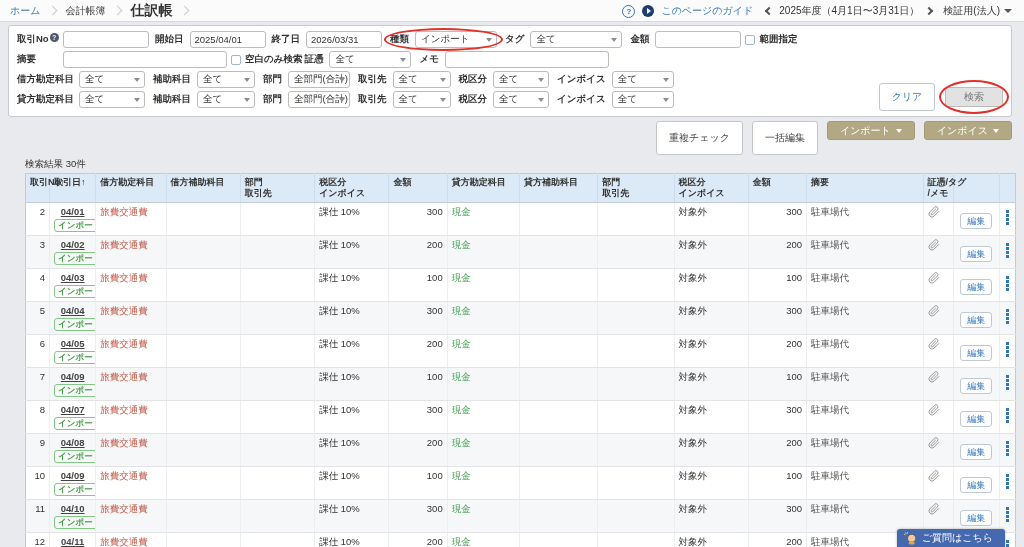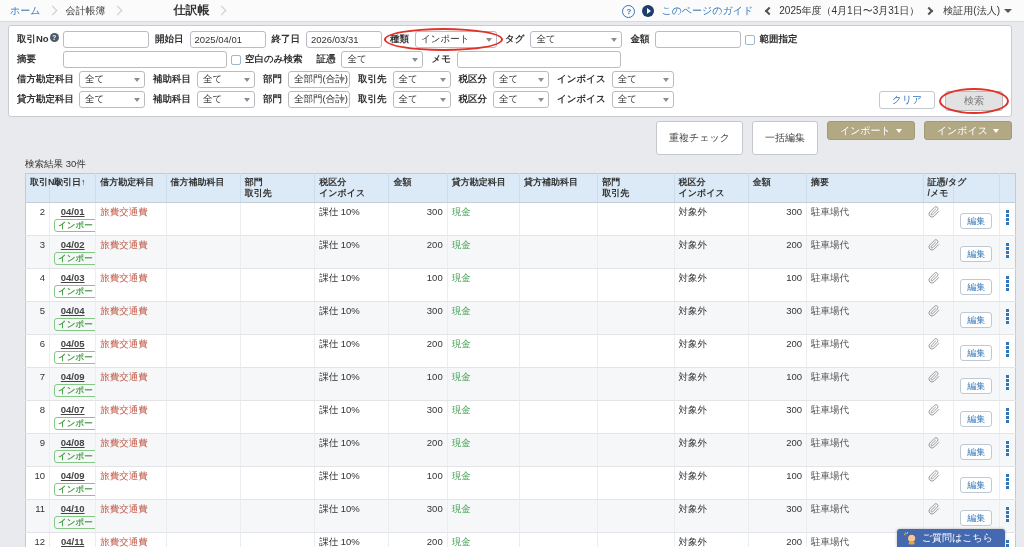--- a/index.html
+++ b/index.html
@@ -3,51 +3,51 @@
 <meta charset="utf-8">
 <style>
   * { margin:0; padding:0; box-sizing:border-box; }
   html,body { width:1024px; height:547px; overflow:hidden; }
   body { font-family:"Liberation Sans","DejaVu Sans",sans-serif; font-size:10px; color:#333; background:#e9eaed; position:relative; }
 
   
   .topbar { height:22px; background:#fbfbfc; border-bottom:1px solid #d9dadd; display:flex; align-items:center; padding:0 12px 0 10px; position:relative; }
   .bc { display:flex; align-items:center;font-family:Liberation Mono, monospace; }
   .bc a { color:#3376b8; text-decoration:none; font-size:10px; cursor:pointer; }
-  .bc .bc-cur { color:#333; font-size:12px; font-weight:bold;margin-left:43px; }
+  .bc .bc-cur { color:#333; font-size:14px; font-weight:bold; }
   .bc-sep { width:7px; height:7px; border-top:1px solid #c9cbd0; border-right:1px solid #c9cbd0; transform:rotate(45deg); margin:0 9px; }
   .top-right { position:absolute; right:12px; top:0; height:22px; display:flex; align-items:center; gap:7px; }
   .help-circle { width:13px; height:13px; border:1.5px solid #3376b8; border-radius:50%; color:#3376b8; font-size:8px; font-weight:bold; display:flex; align-items:center; justify-content:center; cursor:pointer; }
   .guide-circle { width:12px; height:12px; background:#1d3d6e; border-radius:50%; display:flex; align-items:center; justify-content:center; }
   .guide-circle::after { content:""; border-left:4px solid #fff; border-top:3px solid transparent; border-bottom:3px solid transparent; margin-left:1px; }
   .guide-link { color:#3376b8; font-size:10px; cursor:pointer; }
   .chev { width:6px; height:6px; border-top:2px solid #555; border-right:2px solid #555; display:inline-block; cursor:pointer; }
   .chev.left { transform:rotate(-135deg); }
   .chev.right { transform:rotate(45deg); }
   .year-text { font-size:10px; color:#333; }
   .account-switch { font-size:10px; color:#333; display:flex; align-items:center; gap:4px; cursor:pointer; }
   .caret-down { width:0; height:0; border-left:4px solid transparent; border-right:4px solid transparent; border-top:4px solid #555; display:inline-block; }
 
   
   .panel { margin:3px 12px 0 8px; background:#fff; border:1px solid #c9cbd0; border-radius:3px; padding:5px 8px; position:relative; }
   .frow { display:flex; align-items:center; height:17px; margin-bottom:3px; }
   .frow:last-child { margin-bottom:0; }
   .flbl { font-weight:bold; font-size:9.5px; color:#333; white-space:nowrap; }
   .w1 { width:46px; } .w2 { width:62px; }
-  .ml6 { margin-left:6px; } .ml8 { margin-left:8px; } .ml12 { margin-left:12px; } .ml14 { margin-left:14px; }
+  .ml6 { margin-left:6px; } .ml8 { margin-left:8px; } .ml12 { margin-left:12px; } .ml14 { margin-left:2px; }
   .tin { height:17px; border:1px solid #b9bcc2; border-radius:3px; background:#fff; font-size:9.5px; color:#333; padding:0 4px; font-family:inherit; }
   .sel { height:17px; border:1px solid #b9bcc2; border-radius:3px; background:#fff; font-size:9.5px; color:#333; padding:0 14px 0 5px; display:flex; align-items:center; position:relative; cursor:pointer; white-space:nowrap; overflow:hidden; }
   .sel::after { content:""; position:absolute; right:4px; top:6px; border-left:3.5px solid transparent; border-right:3.5px solid transparent; border-top:4px solid #8a8d93; }
   .cbx { width:10px; height:10px; border:1px solid #9fb6cc; border-radius:2px; background:#fff; cursor:pointer; margin-left:4px; }
   .cbx-lbl { font-size:9.5px; color:#333; margin-left:4px; font-weight:bold; }
   .info-dot { width:9px; height:9px; background:#4a5a6a; border-radius:50%; color:#fff; font-size:6.5px; font-weight:bold; display:inline-flex; align-items:center; justify-content:center; margin-left:1px; vertical-align:top; }
   .annot-wrap { position:relative; display:flex; align-items:center; }
   .red-oval { position:absolute; top:-3px; bottom:-3px; left:-6px; right:-6px; border:2px solid #e0322a; border-radius:50%; pointer-events:none; }
   .clear-search { position:absolute; right:8px; bottom:5px; display:flex; gap:10px; }
-  .btn-clear { width:56px; height:18px; background:#fff; border:1px solid #c4c7cc; border-radius:3px; color:#3376b8; font-size:10px; display:flex; align-items:center; justify-content:center; cursor:pointer; }
+  .btn-clear { width:56px; height:28px; background:#fff; border:1px solid #c4c7cc; border-radius:3px; color:#3376b8; font-size:10px; display:flex; align-items:center; justify-content:center; cursor:pointer; }
   .btn-search { width:58px; height:20px; background:#e2e2e2; border:1px solid #bbb; border-radius:3px; color:#777; font-size:10px; display:flex; align-items:center; justify-content:center; cursor:pointer; }
 
   
   .actions { display:flex; justify-content:flex-end; gap:9px; margin:4px 12px 0 0; }
   .btn-white { height:19px; padding:16px 12px; background:#fff; border:1px solid #c4c7cc; border-radius:3px; color:#444; font-size:10px; display:flex; align-items:center; cursor:pointer; }
   .btn-tan { height:19px; padding:0 12px; background:#b2a984; border:1px solid #a29977; border-radius:3px; color:#fff; font-size:10px; display:flex; align-items:center; gap:5px; cursor:pointer; }
   .btn-tan .caret-down { border-top-color:#fff; border-left-width:3.5px; border-right-width:3.5px; }
 
   
   .result-count { margin:3px 0 2px 25px; font-size:9.5px; color:#333; }

